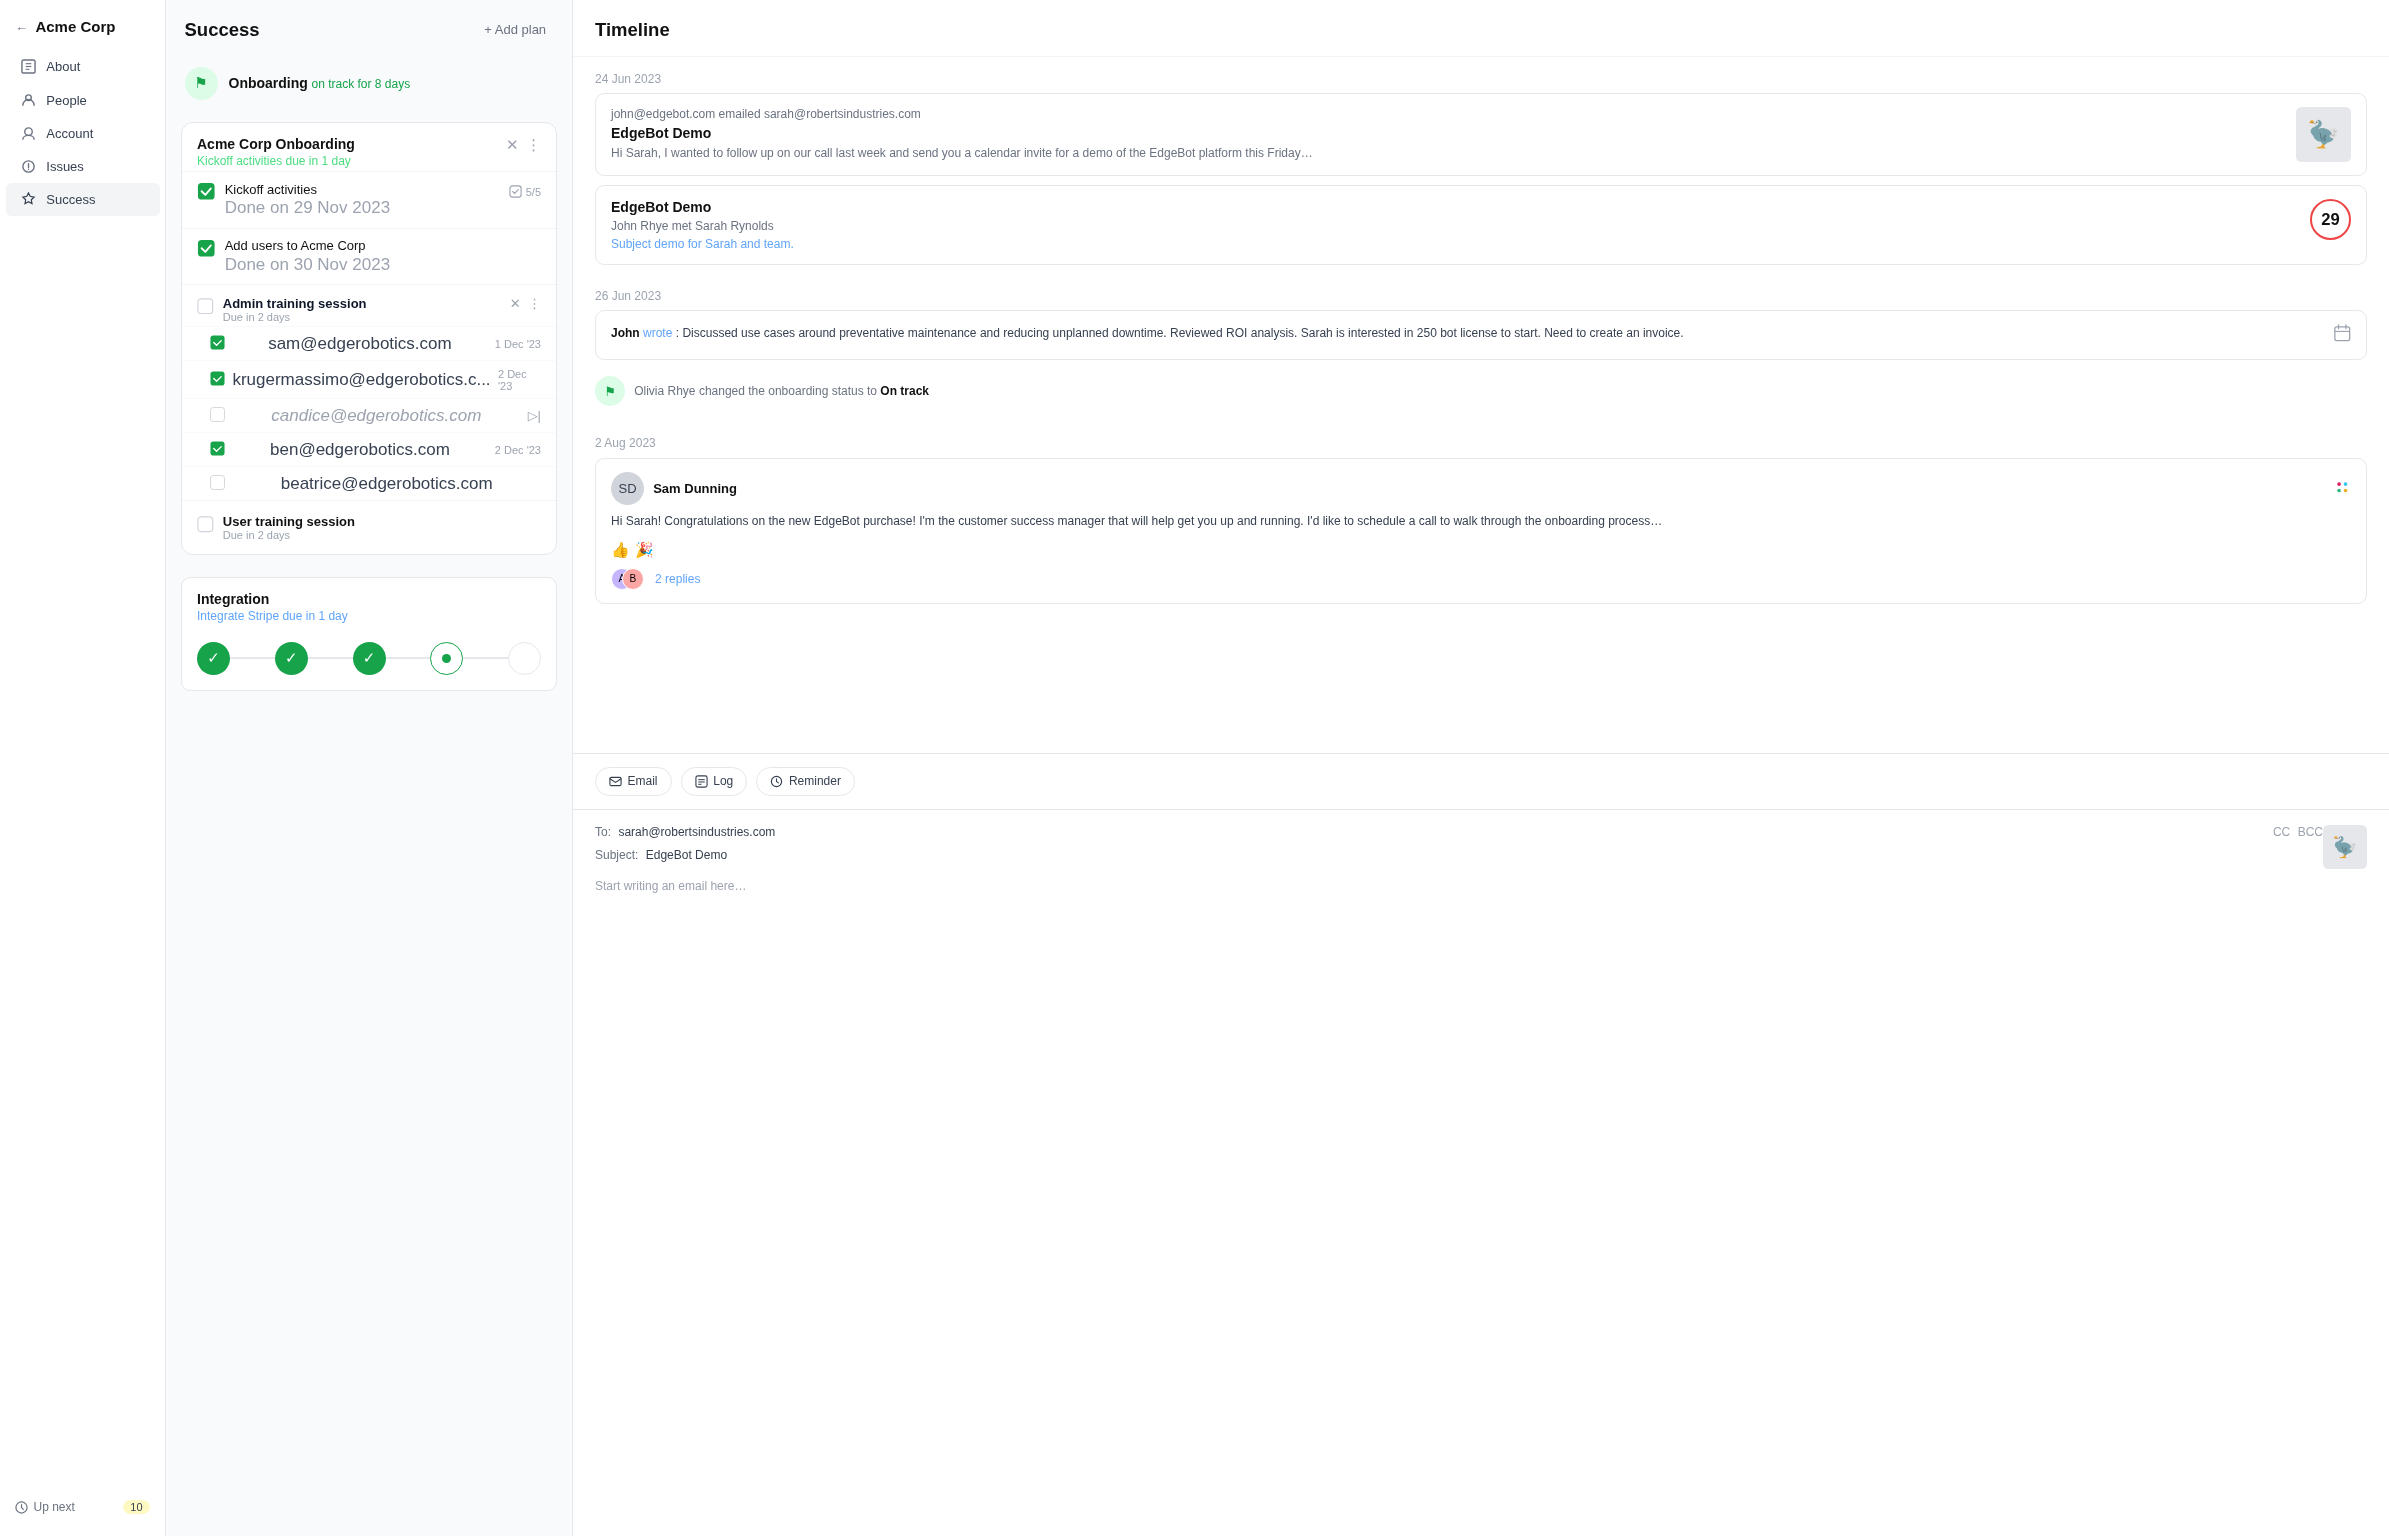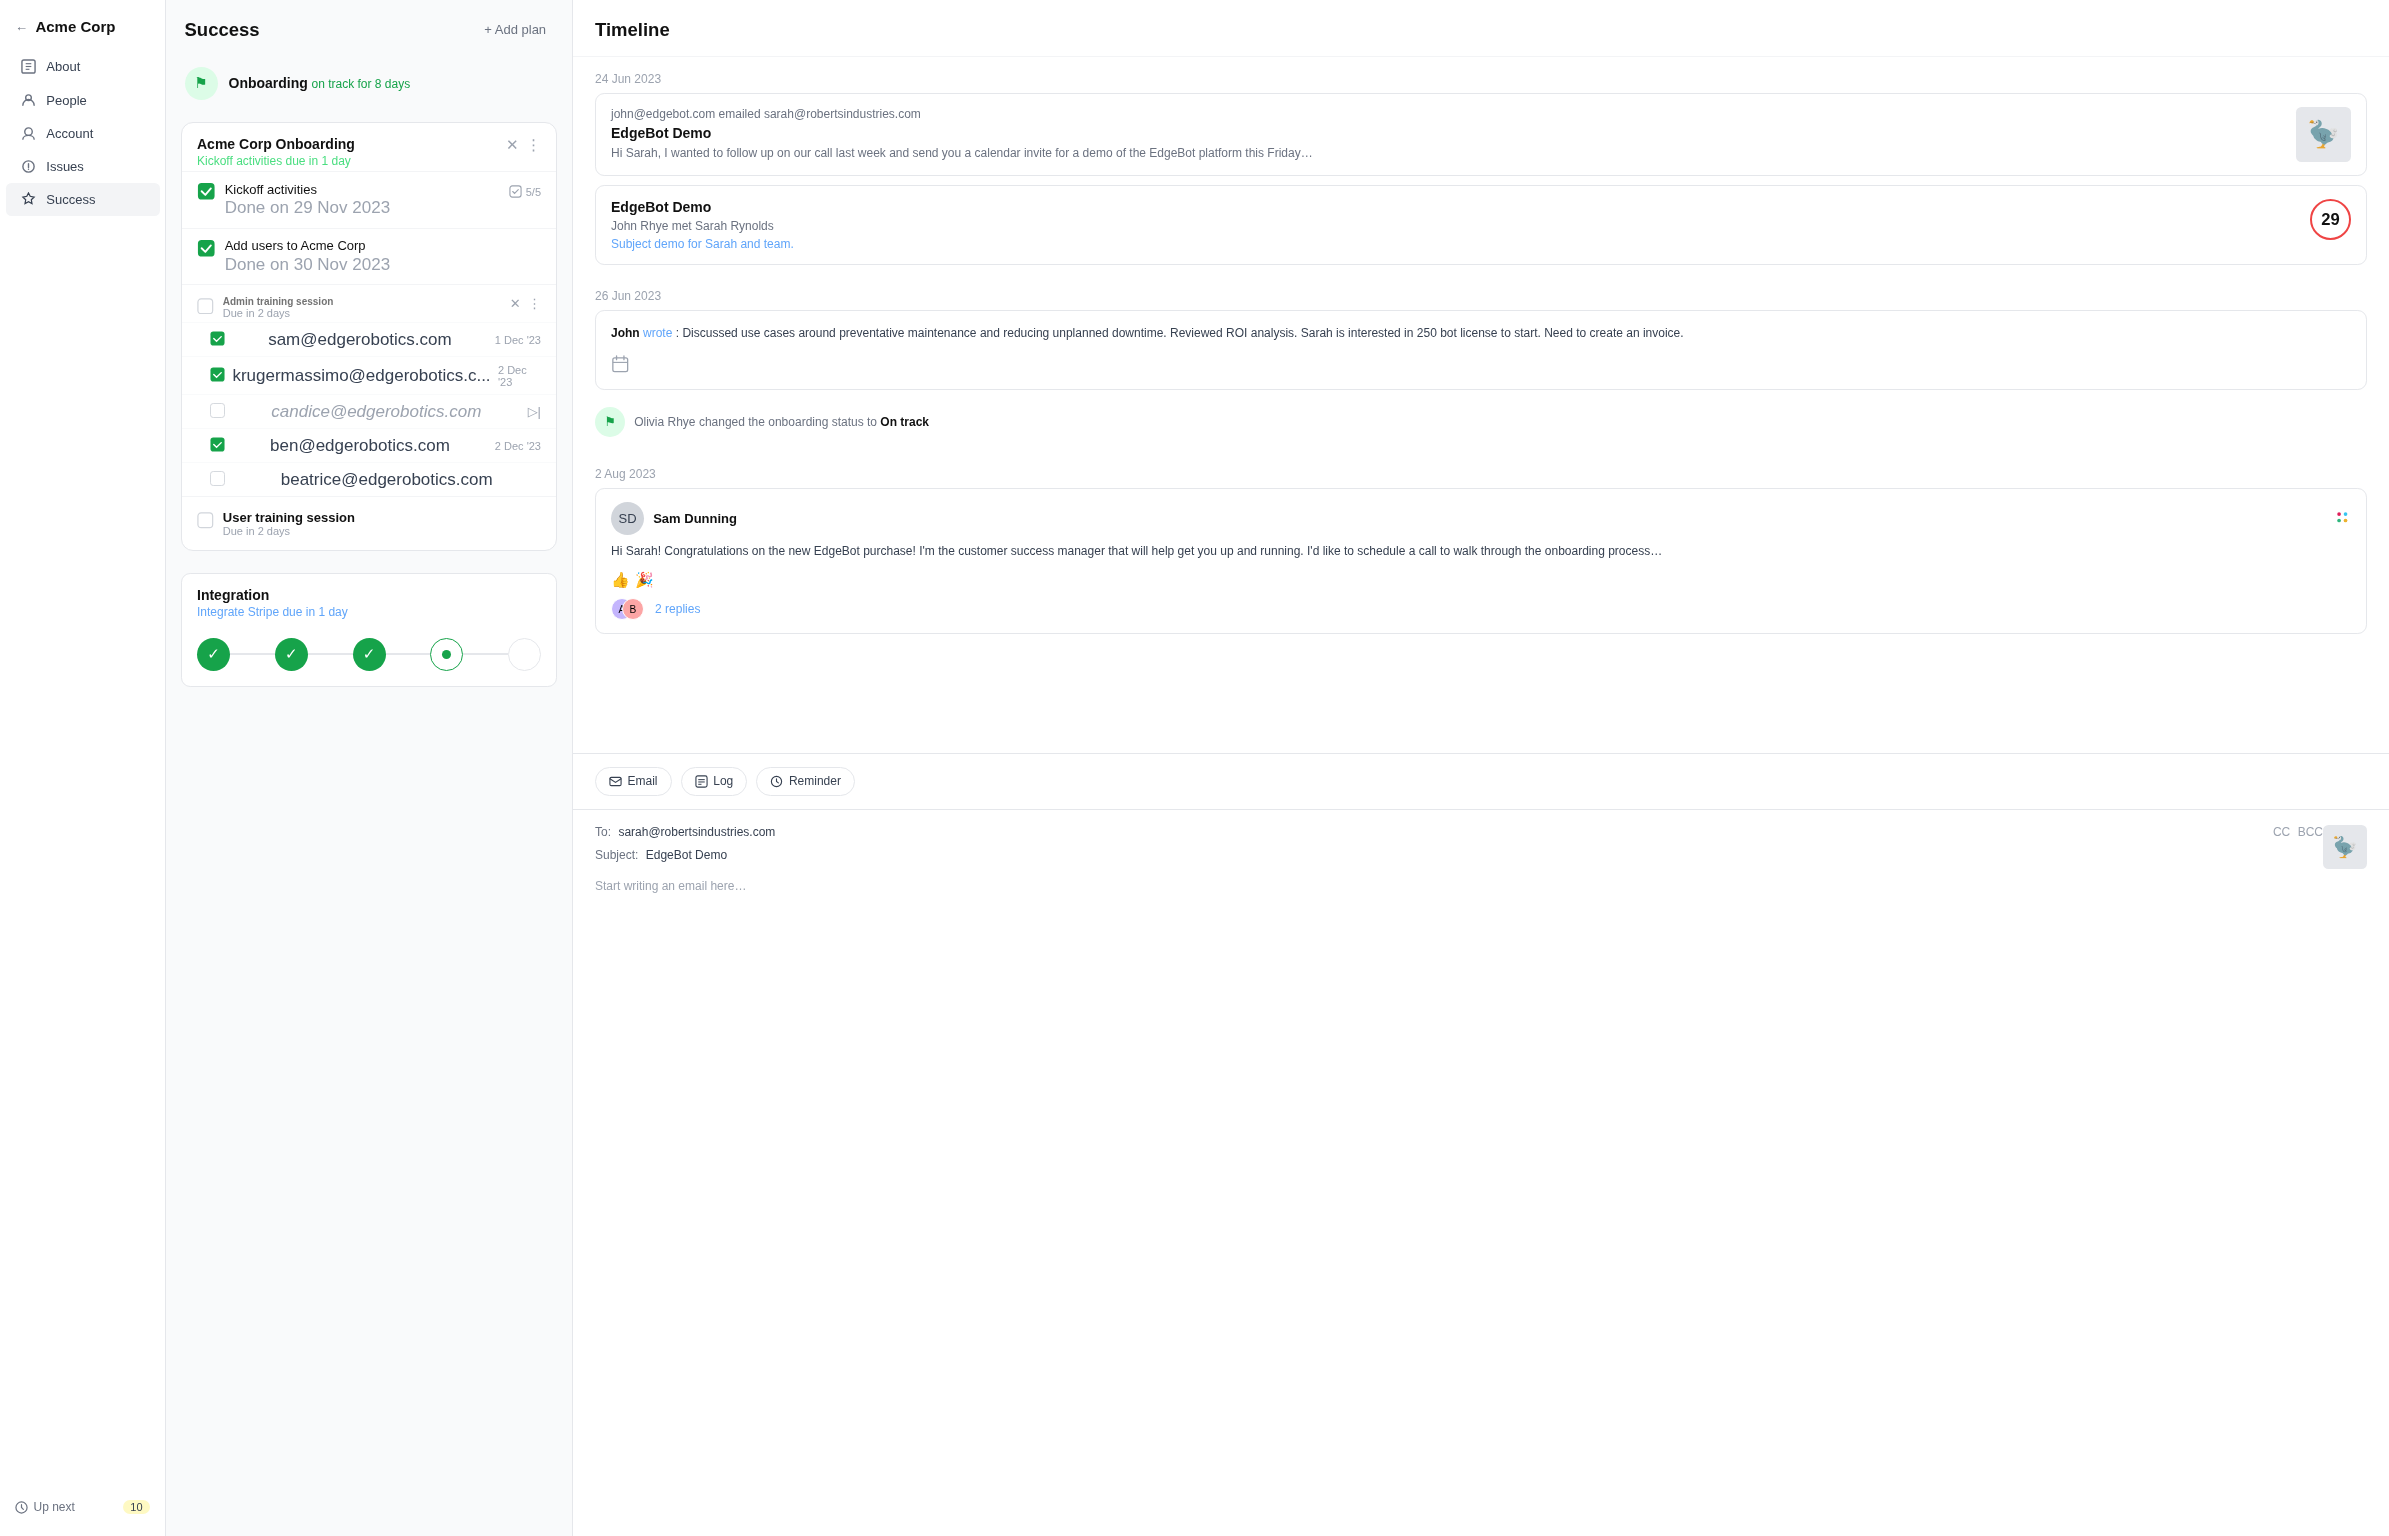--- a/index.html
+++ b/index.html
@@ -254,21 +254,21 @@
     </div>
 
     <div style="border-top:0.9px solid #f3f4f6;">
       <div style="display:flex; align-items:flex-start; gap:9.2px; padding:11px 15px 3.7px;">
         <span style="flex-shrink:0; margin-top:1.8px;">
           <svg width="16.6" height="16.6" viewBox="0 0 18 18">
               <rect x="1" y="1" width="16" height="16" rx="3.5" stroke="#d1d5db" stroke-width="1.3" fill="none"></rect>
             </svg>
         </span>
         <div style="flex:1;">
-          <div style="font-size:10px; font-weight:600; color:#737373;">Admin training session</div>
+          <div style="font-size:13px; font-weight:600; color:#0f172a;">Admin training session</div>
           <div style="font-size:11px; color:#9ca3af;">Due in 2 days</div>
         </div>
         <div style="display:flex; gap:7.4px; color:#9ca3af;">
           <span>✕</span>
           <span>⋮</span>
         </div>
       </div>
 
       <div class="subtask-item">
         <span>
@@ -385,21 +385,21 @@
         <div style="font-size:12px; color:#6b7280;">
           <span>John Rhye met Sarah Rynolds</span>
         </div>
         <div style="font-size:12px; color:#60a5fa; margin-top:3.7px;">Subject demo for Sarah and team.</div>
       </div>
       <div class="event-badge">29</div>
     </div>
 
     <div class="timeline-date-label">26 Jun 2023</div>
 
-    <div class="note-event" style="display:flex; align-items:flex-start; gap:11px;flex-direction:column;">
+    <div class="note-event" style="display:flex; align-items:flex-start; gap:11px;">
       <div style="flex:1;">
         <div class="note-text">
           <span style="font-weight:600; color:#111;">John</span>
           <span style="color:#60a5fa;"> wrote</span>
           <span>: </span>
           <span>Discussed use cases around preventative maintenance and reducing unplanned downtime. Reviewed ROI analysis. Sarah is interested in 250 bot license to start. Need to create an invoice.</span>
         </div>
       </div>
       <div style="color:#9ca3af; flex-shrink:0;">
         <svg width="18.5" height="18.5" viewBox="0 0 20 20" fill="none">

